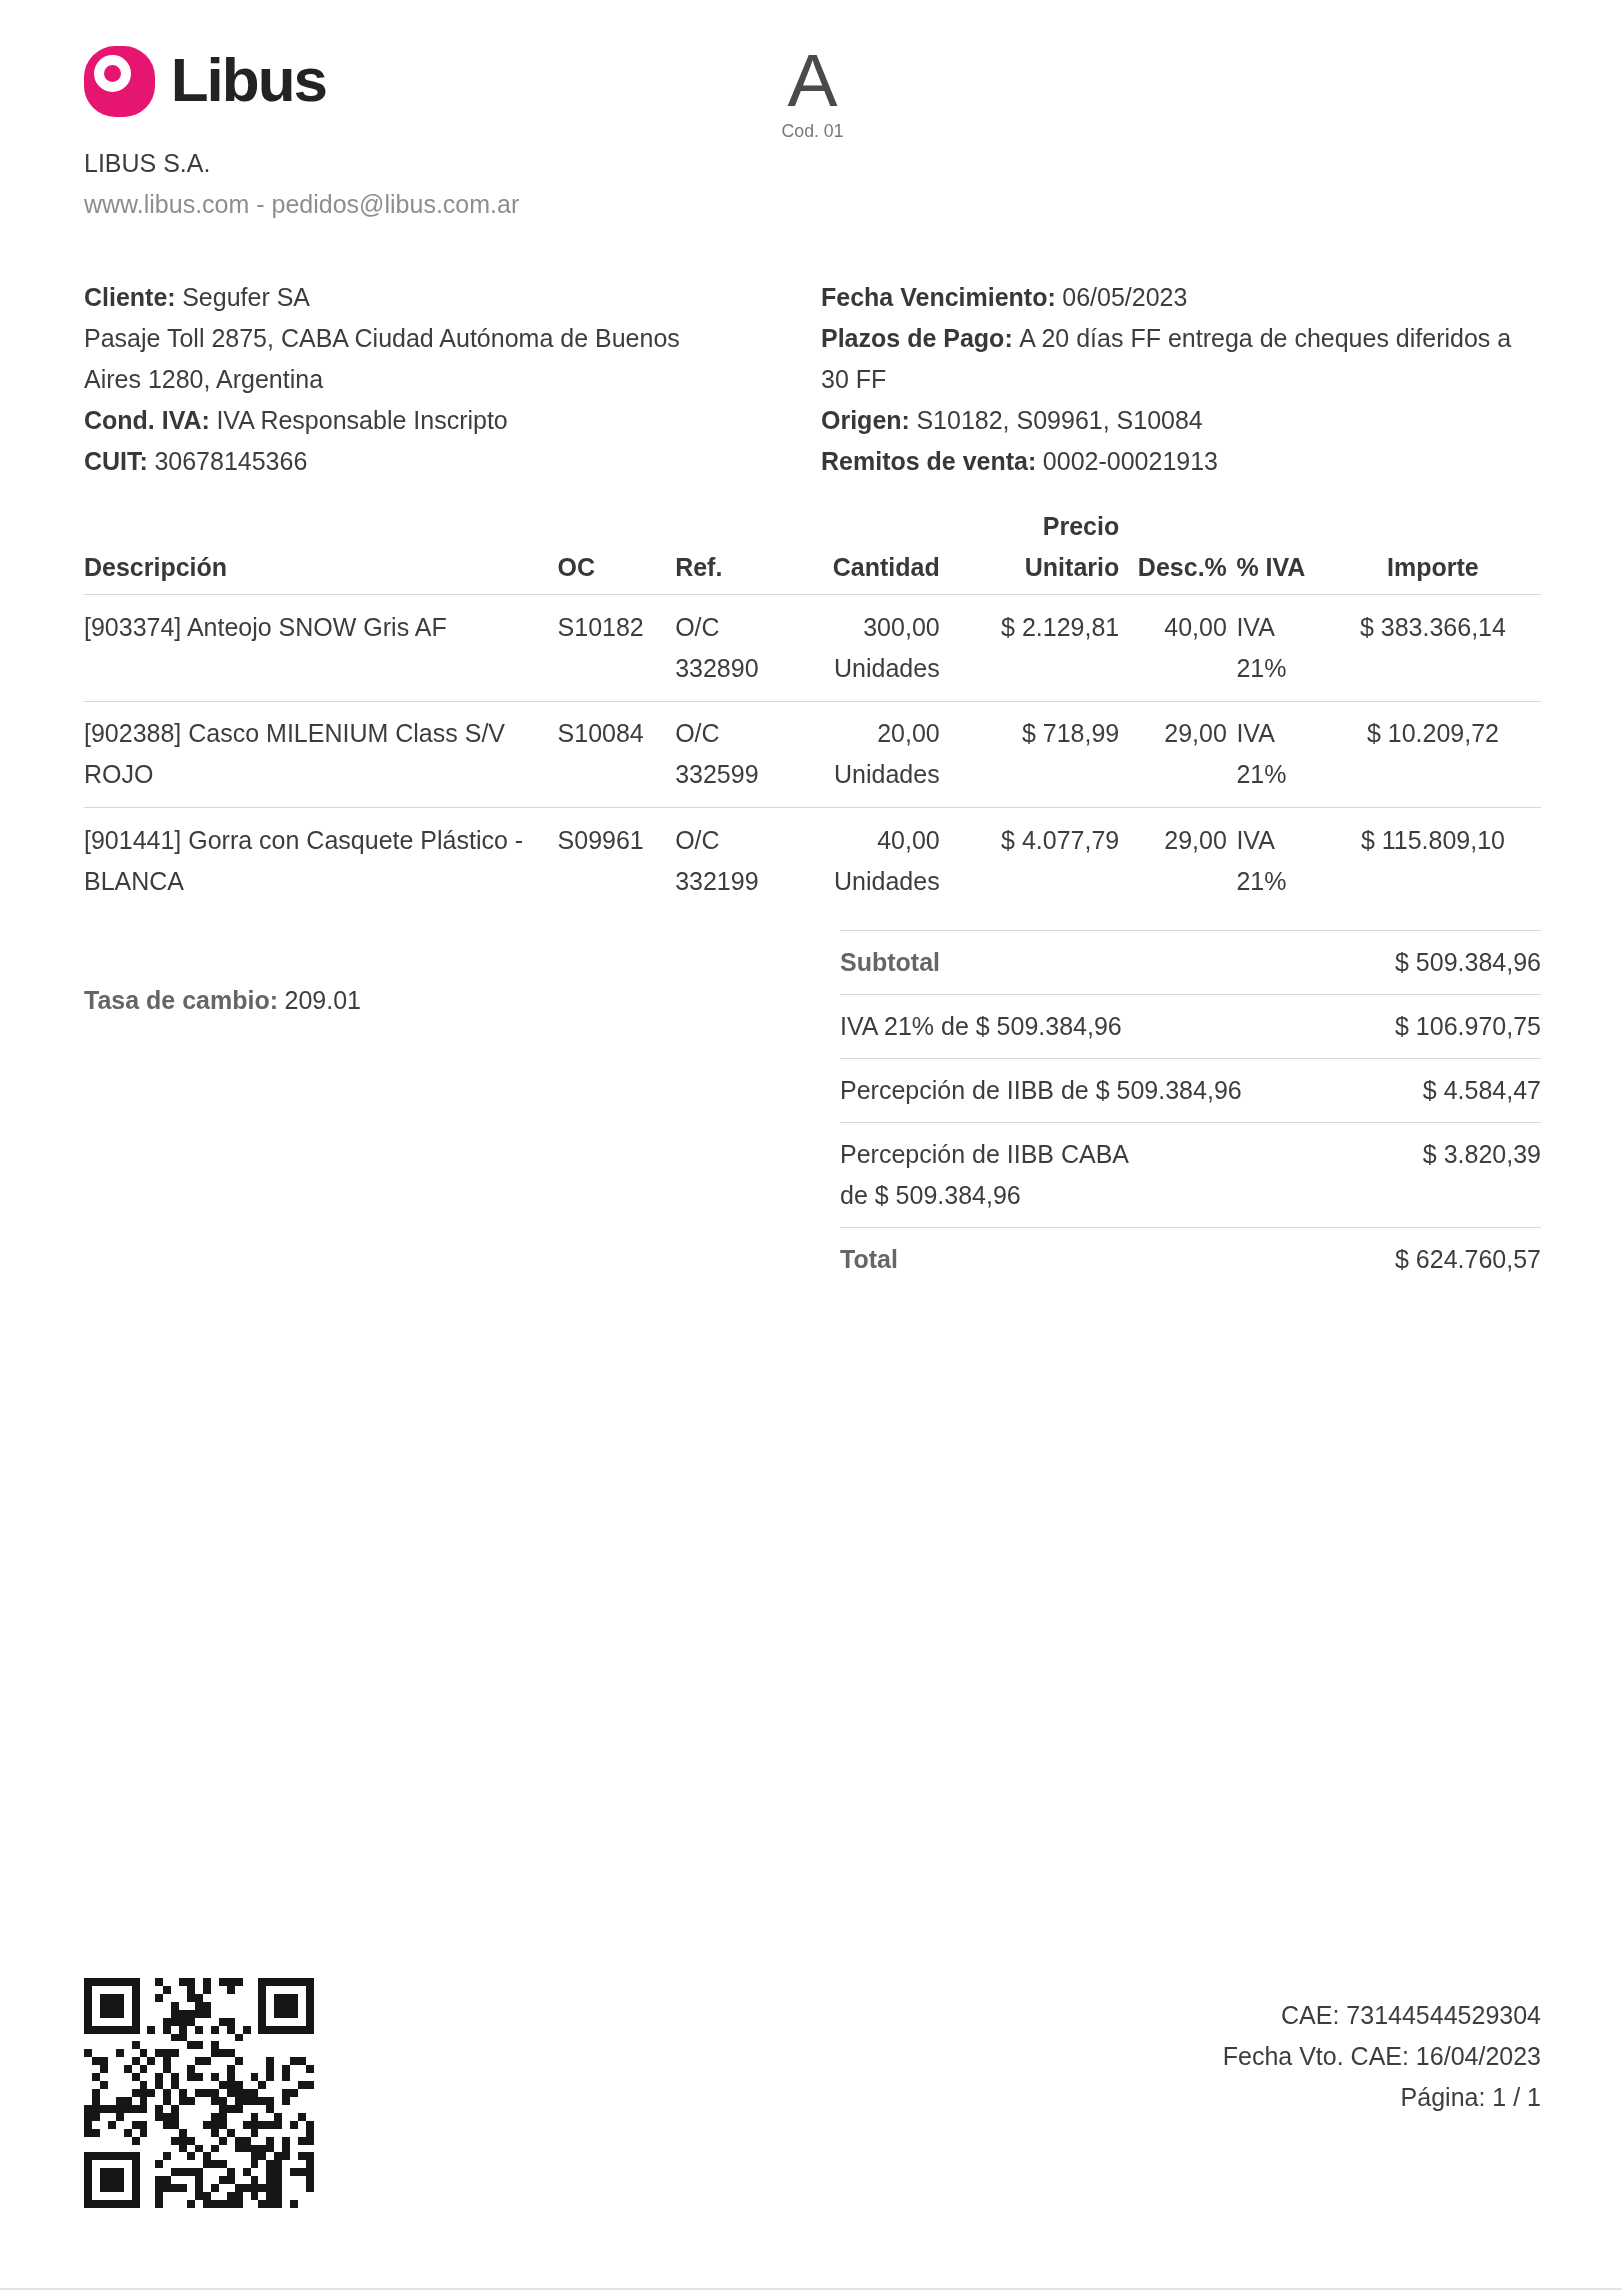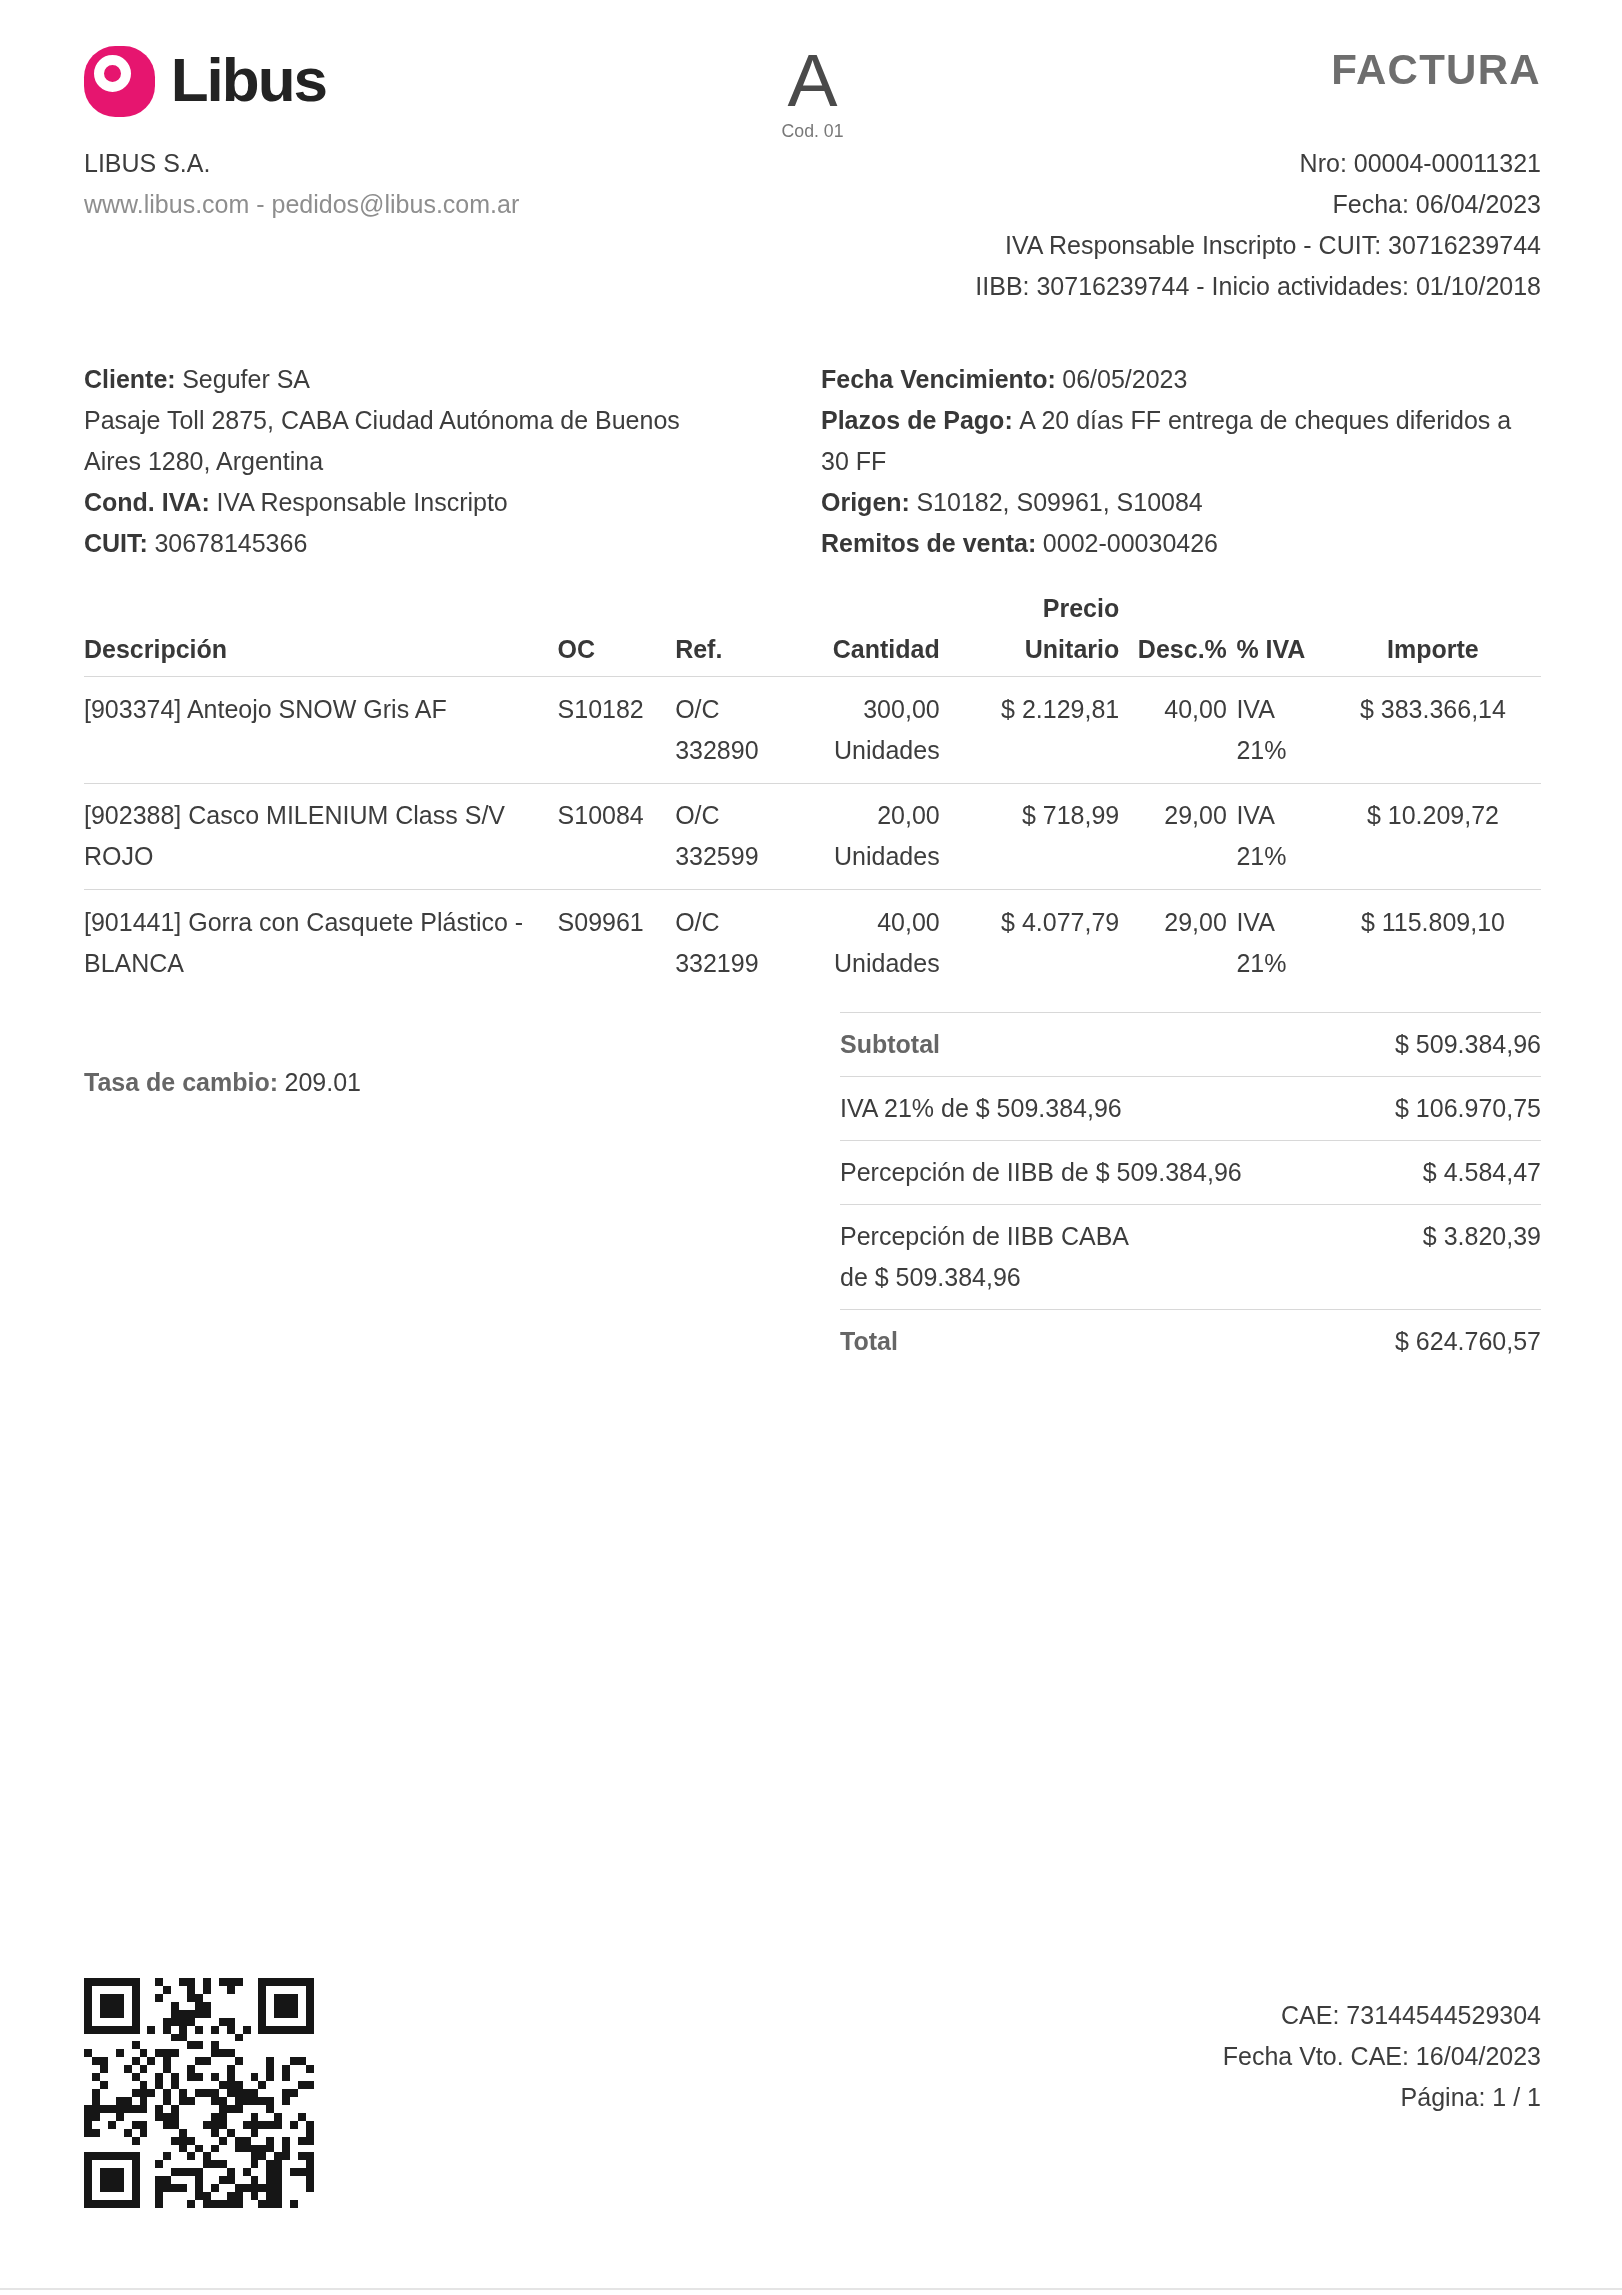--- a/index.html
+++ b/index.html
@@ -87,47 +87,36 @@
         <div>LIBUS S.A.</div>
         <a href="#" class="company-contact">www.libus.com - pedidos@libus.com.ar</a>
       </div>
     </div>
 
     <div class="doc-type">
       <div class="doc-letter">A</div>
       <div class="doc-code">Cod. 01</div>
     </div>
 
-    <div class="h-right">
-      <div class="title-wrap">
-        <div class="doc-title">FACTURA</div>
-      </div>
-      <div class="meta">
-        <div>Nro: 00004-00011321</div>
-        <div>Fecha: 06/04/2023</div>
-        <div>IVA Responsable Inscripto - CUIT: 30716239744</div>
-        <div>IIBB: 30716239744 - Inicio actividades: 01/10/2018</div>
-      </div>
-    </div>
   </div>
 
   <div class="parties">
 
     <div class="client">
       <div><strong>Cliente:</strong><span>Segufer SA</span></div>
       <div>Pasaje Toll 2875, CABA Ciudad Autónoma de Buenos Aires 1280, Argentina</div>
       <div><strong>Cond. IVA:</strong><span>IVA Responsable Inscripto</span></div>
       <div><strong>CUIT:</strong><span>30678145366</span></div>
     </div>
 
     <div class="payment">
       <div><strong>Fecha Vencimiento:</strong><span>06/05/2023</span></div>
       <div><strong>Plazos de Pago:</strong><span>A 20 días FF entrega de cheques diferidos a 30 FF</span></div>
       <div><strong>Origen:</strong><span>S10182, S09961, S10084</span></div>
-      <div><strong>Remitos de venta:</strong><span>0002-00030426</span></div>
+      <div><strong>Remitos de venta:</strong><span>0002-00021913</span></div>
     </div>
   </div>
 
   <div class="table">
 
     <div class="thead">
       <div class="col c-desc">Descripción</div>
       <div class="col c-oc">OC</div>
       <div class="col c-ref">Ref.</div>
       <div class="col c-cant">Cantidad</div>

